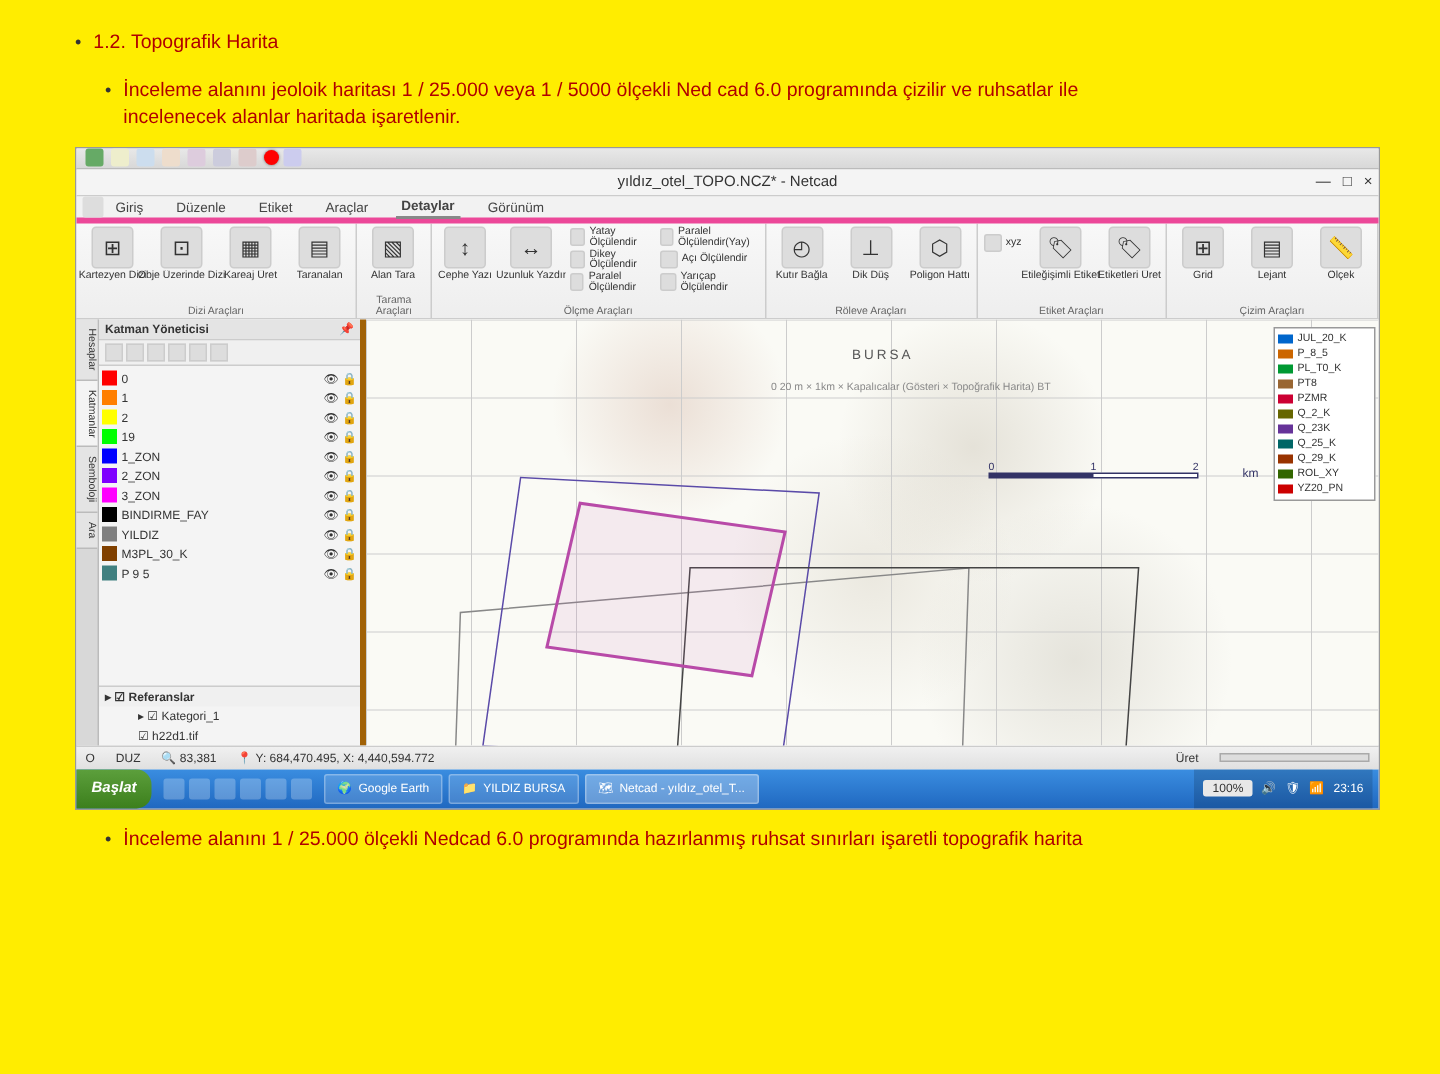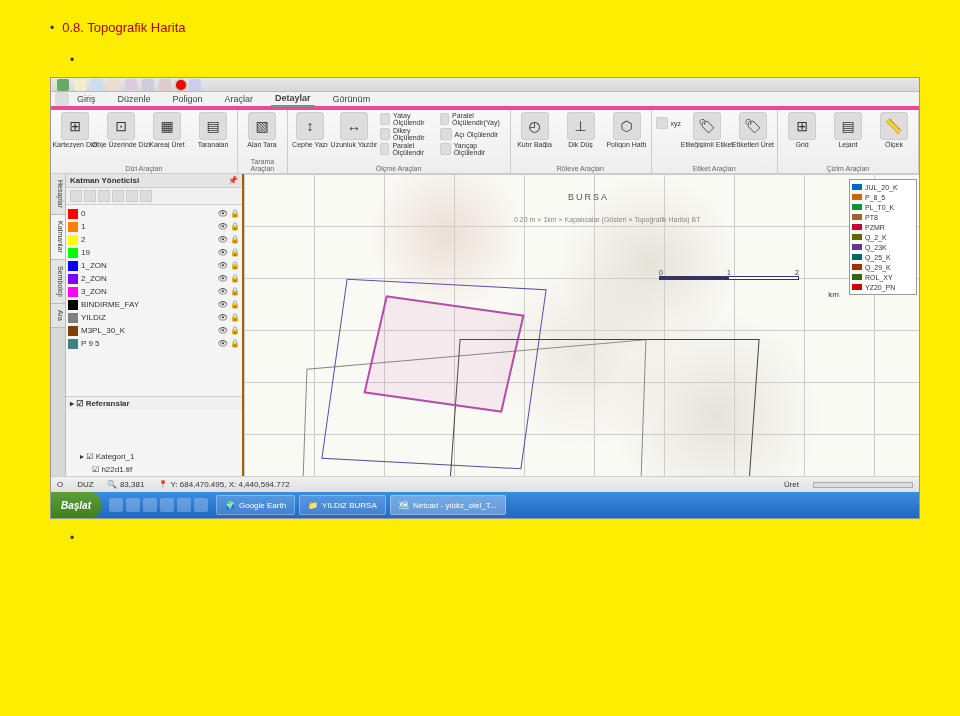--- a/index.html
+++ b/index.html
@@ -44,21 +44,21 @@
   .rib-tools { display:flex; gap:6px; }
   .rib-tool { display:flex; flex-direction:column; align-items:center; width:40px; gap:1px;}
   .rib-tool .tico { width:28px; height:28px; background:#ddd; border:1px solid #ccc; border-radius:3px; display:flex; align-items:center; justify-content:center; font-size:14px;}
   .rib-tool .tlabel { font-size:7px; text-align:center; line-height:1; white-space:nowrap; overflow:hidden;}
   .rib-group-name { font-size:7px; color:#666; text-align:center; padding:1px 0; }
   .rib-small-tools { display:flex; flex-direction:column; gap:1px; }
   .rib-small-tool { display:flex; align-items:center; gap:3px; font-size:7px; height:14px;}
   .rib-small-tool .sico { width:12px;height:12px;background:#ddd;border:1px solid #ccc;border-radius:2px;}
   
   .main { flex:1; display:flex; min-height:0;}
-  .sidebar { width:178px; background:#f4f4f4; border-right:2px solid #a16207; display:flex; flex-direction:column; font-size:8px;}
+  .sidebar { width:178px; background:#f4f4f4; border-right:4px solid #a16207; display:flex; flex-direction:column; font-size:8px;}
   .side-title { padding:2px 4px; background:#e4e4e4; border-bottom:1px solid #ccc; display:flex; justify-content:space-between; font-weight:bold;}
   .side-iconrow { display:flex; gap:2px; padding:2px 4px; background:#f0f0f0; border-bottom:1px solid #ccc;}
   .side-iconrow .sico2 {width:12px;height:12px;background:#ddd;border:1px solid #ccc;}
   .layer-list { flex:1; padding:2px; overflow:hidden;}
   .layer-item { display:flex; align-items:center; gap:3px; height:13px; font-size:8px;}
   .layer-item .sw { width:10px;height:10px;}
   .side-sec2 { border-top:1px solid #ccc; padding:2px 4px; background:#f0f0f0; font-weight:bold;}
   .map-area { flex:1; position:relative; background:#fafaf5; overflow:hidden;}
   .map-grid {
     position:absolute; inset:0;
@@ -78,21 +78,21 @@
   .bursa-label { position:absolute; top:18px; left:48%; font-size:9px; color:#555; letter-spacing:2px;}
   .sub-label { position:absolute; top:42px; left:40%; font-size:7px; color:#888;}
   .poly1 { position:absolute; top:130px; left:130px; width:140px; height:100px; border:2px solid #b84aa8; background:rgba(200,100,180,.1); transform: rotate(8deg) skew(-5deg);}
   .poly1b { position:absolute; top:110px; left:90px; width:200px; height:180px; border:1.5px solid #5a4aa8; transform: skew(-8deg,3deg);}
   .poly2 { position:absolute; top:165px; left:210px; width:300px; height:160px; border:1.5px solid #444; transform: skew(-4deg); }
   .poly3 { position:absolute; top:180px; left:60px; width:340px; height:140px; border:1px solid #888; transform: skew(-2deg,-5deg);}
   .scale-bar { position:absolute; top:95px; right:120px; width:140px; height:14px; display:flex; flex-direction:column;}
   .scale-seg { display:flex; height:4px;}
   .scale-seg div { flex:1; }
   .scale-labels { display:flex; justify-content:space-between; font-size:7px; color:#336;}
-  .km-label { position:absolute; top:116px; right:80px; font-size:8px; color:#336;}
+  .km-label { position:absolute; top:98px; right:80px; font-size:8px; color:#336;}
   .legend-box { position:absolute; top:5px; right:2px; width:68px; background:#fff; border:1px solid #999; padding:2px; font-size:7px;}
   .legend-item { display:flex; align-items:center; gap:3px; height:10px;}
   .legend-item .lc { width:10px; height:6px;}
   
   .status-row { height:16px; background:linear-gradient(#f0f0f0,#e0e0e0); border-top:1px solid #ccc; font-size:8px; display:flex; align-items:center; gap:14px; padding:0 6px;}
   .status-spacer { flex:1;}
   .taskbar { height:26px; background: linear-gradient(#3a8de0,#2068c0); display:flex; align-items:center; font-size:8px; color:#fff; gap:4px; padding-right:4px;}
   .start-btn { height:26px; padding:0 10px; background:linear-gradient(#5c9f3c,#3c7f1c); display:flex; align-items:center; font-style:italic; font-weight:bold; font-size:10px; border-radius:0 10px 10px 0;}
   .task-item { height:20px; padding:0 8px; background:rgba(255,255,255,.15); border:1px solid rgba(255,255,255,.3); border-radius:2px; display:flex; align-items:center; gap:4px; font-size:8px;}
   .tray { margin-left:auto; display:flex; align-items:center; gap:6px; background:rgba(0,0,0,.15); height:26px; padding:0 6px;}
@@ -103,46 +103,55 @@
   .vertical-tabs { width:15px; background:#d8d8d8; border-right:1px solid #bbb; display:flex; flex-direction:column; font-size:7px;}
   .vtab { writing-mode: vertical-rl; padding:6px 1px; border-bottom:1px solid #bbb; background:#e4e4e4; text-align:center;}
   .vtab.active { background:#f4f4f4;}
 </style>
 </head>
 <body>
 
 <div class="slide">
   <div class="bullet-line">
     <span class="bullet-dot">•</span>
-    <span class="bullet-text">0.8. Topografik Harita</span>
+    <span class="bullet-text">1.2. Topografik Harita</span>
   </div>
   <div class="bullet-line indent" style="margin-top:14px;">
     <span class="bullet-dot">•</span>
+    <span class="bullet-text" style="max-width:680px;">İnceleme alanını jeoloik haritası 1 / 25.000 veya 1 / 5000 ölçekli Ned cad 6.0 programında çizilir ve ruhsatlar ile incelenecek alanlar haritada işaretlenir.</span>
   </div>
 
   <div class="screenshot">
 
     <div class="row top-strip">
       <span class="ico" style="background:#6a6;"></span>
       <span class="ico" style="background:#eec;"></span>
       <span class="ico" style="background:#cde;"></span>
       <span class="ico" style="background:#edc;"></span>
       <span class="ico" style="background:#dcd;"></span>
       <span class="ico" style="background:#ccd;"></span>
       <span class="ico" style="background:#dcc;"></span>
       <span class="red-dot"></span>
       <span class="ico" style="background:#cce;"></span>
     </div>
 
+    <div class="row win-title-row">
+      <span class="win-title">yıldız_otel_TOPO.NCZ* - Netcad</span>
+      <div class="win-ctrl">
+        <span>—</span>
+        <span>□</span>
+        <span>×</span>
+      </div>
+    </div>
 
     <div class="row tabs-row" style="position:relative;">
       <div class="arrow-left"></div>
       <span class="tab">Giriş</span>
       <span class="tab">Düzenle</span>
-      <span class="tab">Poligon</span>
+      <span class="tab">Etiket</span>
       <span class="tab">Araçlar</span>
       <span class="tab active">Detaylar</span>
       <span class="tab">Görünüm</span>
     </div>
 
     <div class="ribbon-row">
       <div class="rib-group">
         <div class="rib-tools">
           <div class="rib-tool">
               <div class="tico">⊞</div>
@@ -341,21 +350,21 @@
             </div>
             <div class="layer-item">
               <span class="sw" style="background:#408080"></span>
               <span>P 9 5</span>
               <span style="margin-left:auto;">👁 🔒</span>
             </div>
           </div>
         <div class="side-sec2">
           <span>▸ ☑ </span><span>Referanslar</span>
         </div>
-        <div style="padding:2px 14px;font-size:8px;margin-top:40px;">▸ ☑ <span>Kategori_1</span></div>
+        <div style="padding:2px 26px;font-size:8px;">▸ ☑ <span>Kategori_1</span></div>
         <div style="padding:2px 26px;font-size:8px;">☑ <span>h22d1.tif</span></div>
       </div>
       <div class="map-area">
         <div class="map-noise"></div>
         <div class="map-grid"></div>
         <div class="bursa-label">BURSA</div>
         <div class="sub-label">0   20 m × 1km × Kapalıcalar (Gösteri × Topoğrafik Harita) BT</div>
         <div class="poly3"></div>
         <div class="poly1b"></div>
         <div class="poly2"></div>
@@ -439,19 +448,27 @@
         <span class="qico"></span>
         <span class="qico"></span>
         <span class="qico"></span>
         <span class="qico"></span>
         <span class="qico"></span>
         <span class="qico"></span>
       </div>
       <div class="task-item">🌍 <span>Google Earth</span></div>
       <div class="task-item">📁 <span>YILDIZ BURSA</span></div>
       <div class="task-item" style="background:rgba(255,255,255,.3);">🗺 <span>Netcad - yıldız_otel_T...</span></div>
+      <div class="tray">
+        <span class="zoom-badge">100%</span>
+        <span>🔊</span>
+        <span>🛡</span>
+        <span>📶</span>
+        <span>23:16</span>
+      </div>
     </div>
   </div>
 
   <div class="bullet-line indent" style="margin-top:10px;">
     <span class="bullet-dot">•</span>
+    <span class="bullet-text">İnceleme alanını 1 / 25.000 ölçekli Nedcad 6.0 programında hazırlanmış ruhsat sınırları işaretli topografik harita</span>
   </div>
 </div>
 
 </body></html>

